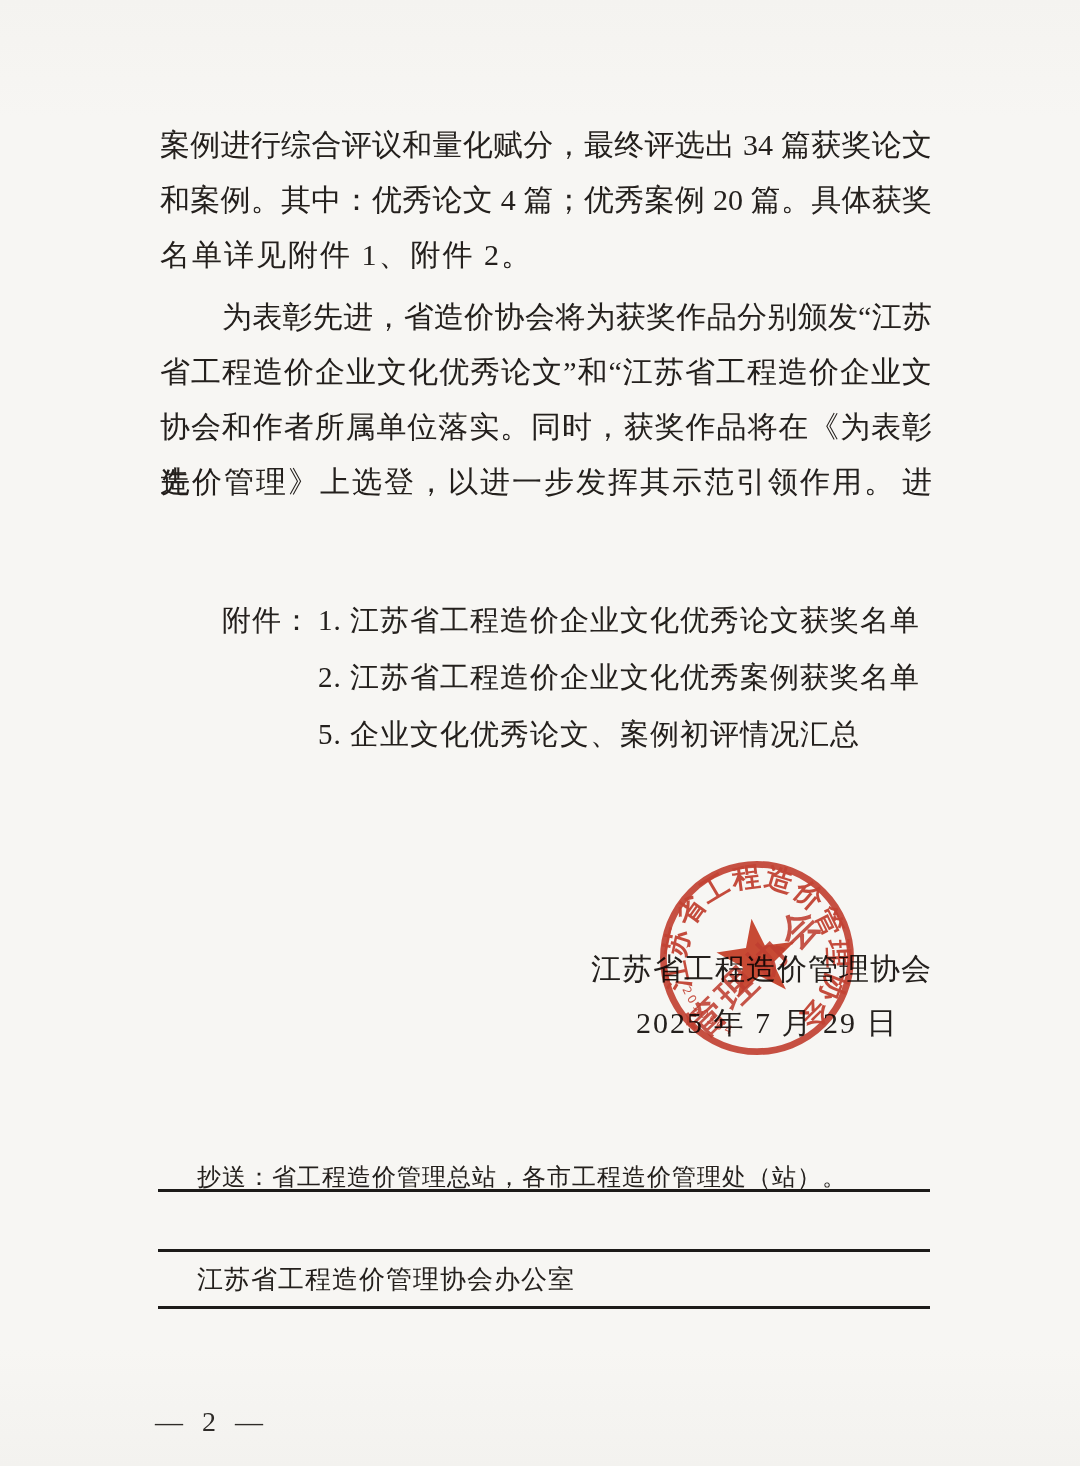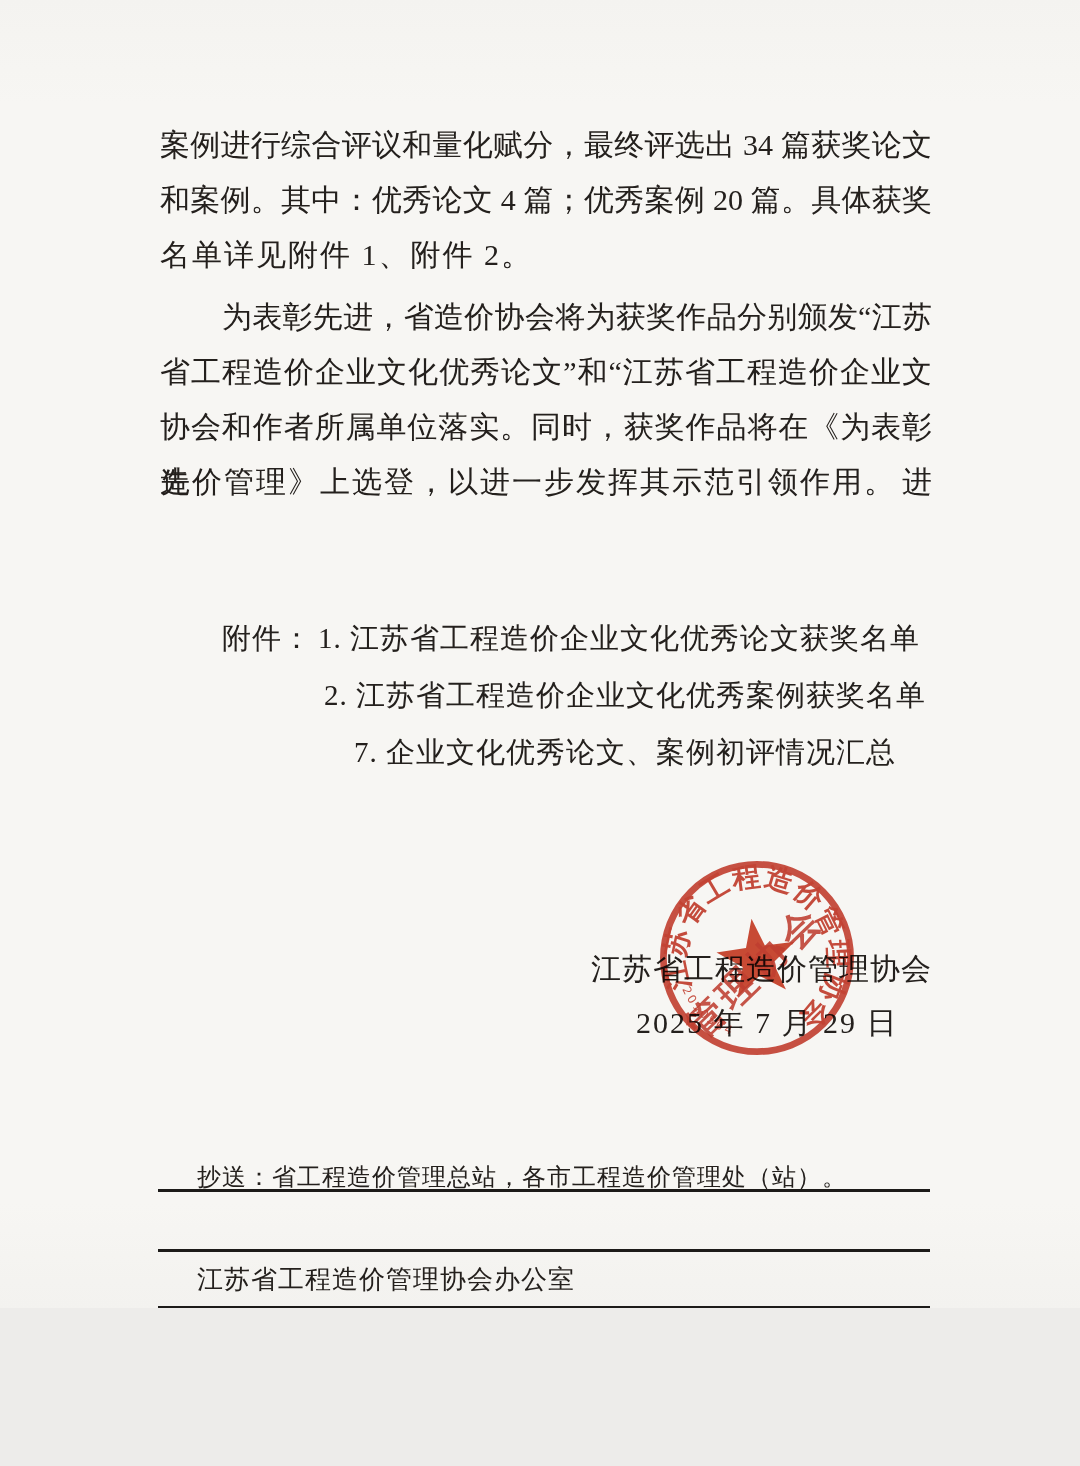--- a/index.html
+++ b/index.html
@@ -2,42 +2,42 @@
 <html lang="zh"><head>
 <meta charset="utf-8">
 <style>
   html,body{margin:0;padding:0;}
   body{
     width:1080px;height:1466px;
     background:#edecea;
     font-family:"Liberation Serif","DejaVu Serif",serif;
   }
   .page{
-    position:relative;width:1080px;height:1308px;overflow:hidden;
+    position:relative;width:1080px;height:1466px;overflow:hidden;
     background:linear-gradient(180deg,#f4f3f0 0%,#f7f6f3 8%,#f7f6f3 92%,#f3f2ef 100%);
     color:#24201d;
   }
   
   .textblock{position:absolute;left:160px;width:772px;}
   .bline{
     height:55px;line-height:55px;font-size:30px;letter-spacing:2px;
     white-space:nowrap;color:#24201d;
   }
   .bline.fill{
     white-space:normal;text-align:justify;text-align-last:justify;
     letter-spacing:0;
   }
   .p1{top:117px;}
   .p2{top:289px;}
   .p2 .bline.indent{text-indent:62px;}
   
-  .att{position:absolute;left:160px;top:610px;width:772px;}
+  .att{position:absolute;left:160px;top:592px;width:772px;}
   .att-row{height:57px;line-height:57px;font-size:29px;letter-spacing:1px;white-space:nowrap;}
   .att-label{display:inline-block;margin-left:62px;width:96px;}
-  .att-row.cont{padding-left:158px;text-align:center;}
+  .att-row.cont{padding-left:158px;}
   
   .sig-org{
     position:absolute;top:949px;right:148px;
     font-size:30px;letter-spacing:1px;white-space:nowrap;
   }
   .sig-date{
     position:absolute;top:1003px;left:636px;
     font-size:30px;letter-spacing:2px;white-space:nowrap;
   }
   
@@ -83,21 +83,21 @@
   </div>
 
   <div class="att">
     <div class="att-row">
       <span class="att-label">附件：</span><span>1. 江苏省工程造价企业文化优秀论文获奖名单</span>
     </div>
     <div class="att-row cont">
       <span>2. 江苏省工程造价企业文化优秀案例获奖名单</span>
     </div>
     <div class="att-row cont">
-      <span>7. 企业文化优秀论文、案例初评情况汇总</span>
+      <span>5. 企业文化优秀论文、案例初评情况汇总</span>
     </div>
   </div>
 
   <div class="sig-org">江苏省工程造价管理协会</div>
   <div class="sig-date">2025 年 7 月 29 日</div>
 
   <svg class="seal" viewBox="0 0 240 240" xmlns="http://www.w3.org/2000/svg">
     <defs>
       <path id="arcTop" d="M 47.5 153.8 A 80 80 0 1 1 165.9 185.5" fill="none"></path>
       <path id="arcSerial" d="M 35.4 150.8 A 90 90 0 0 0 96.7 206.9" fill="none"></path>

